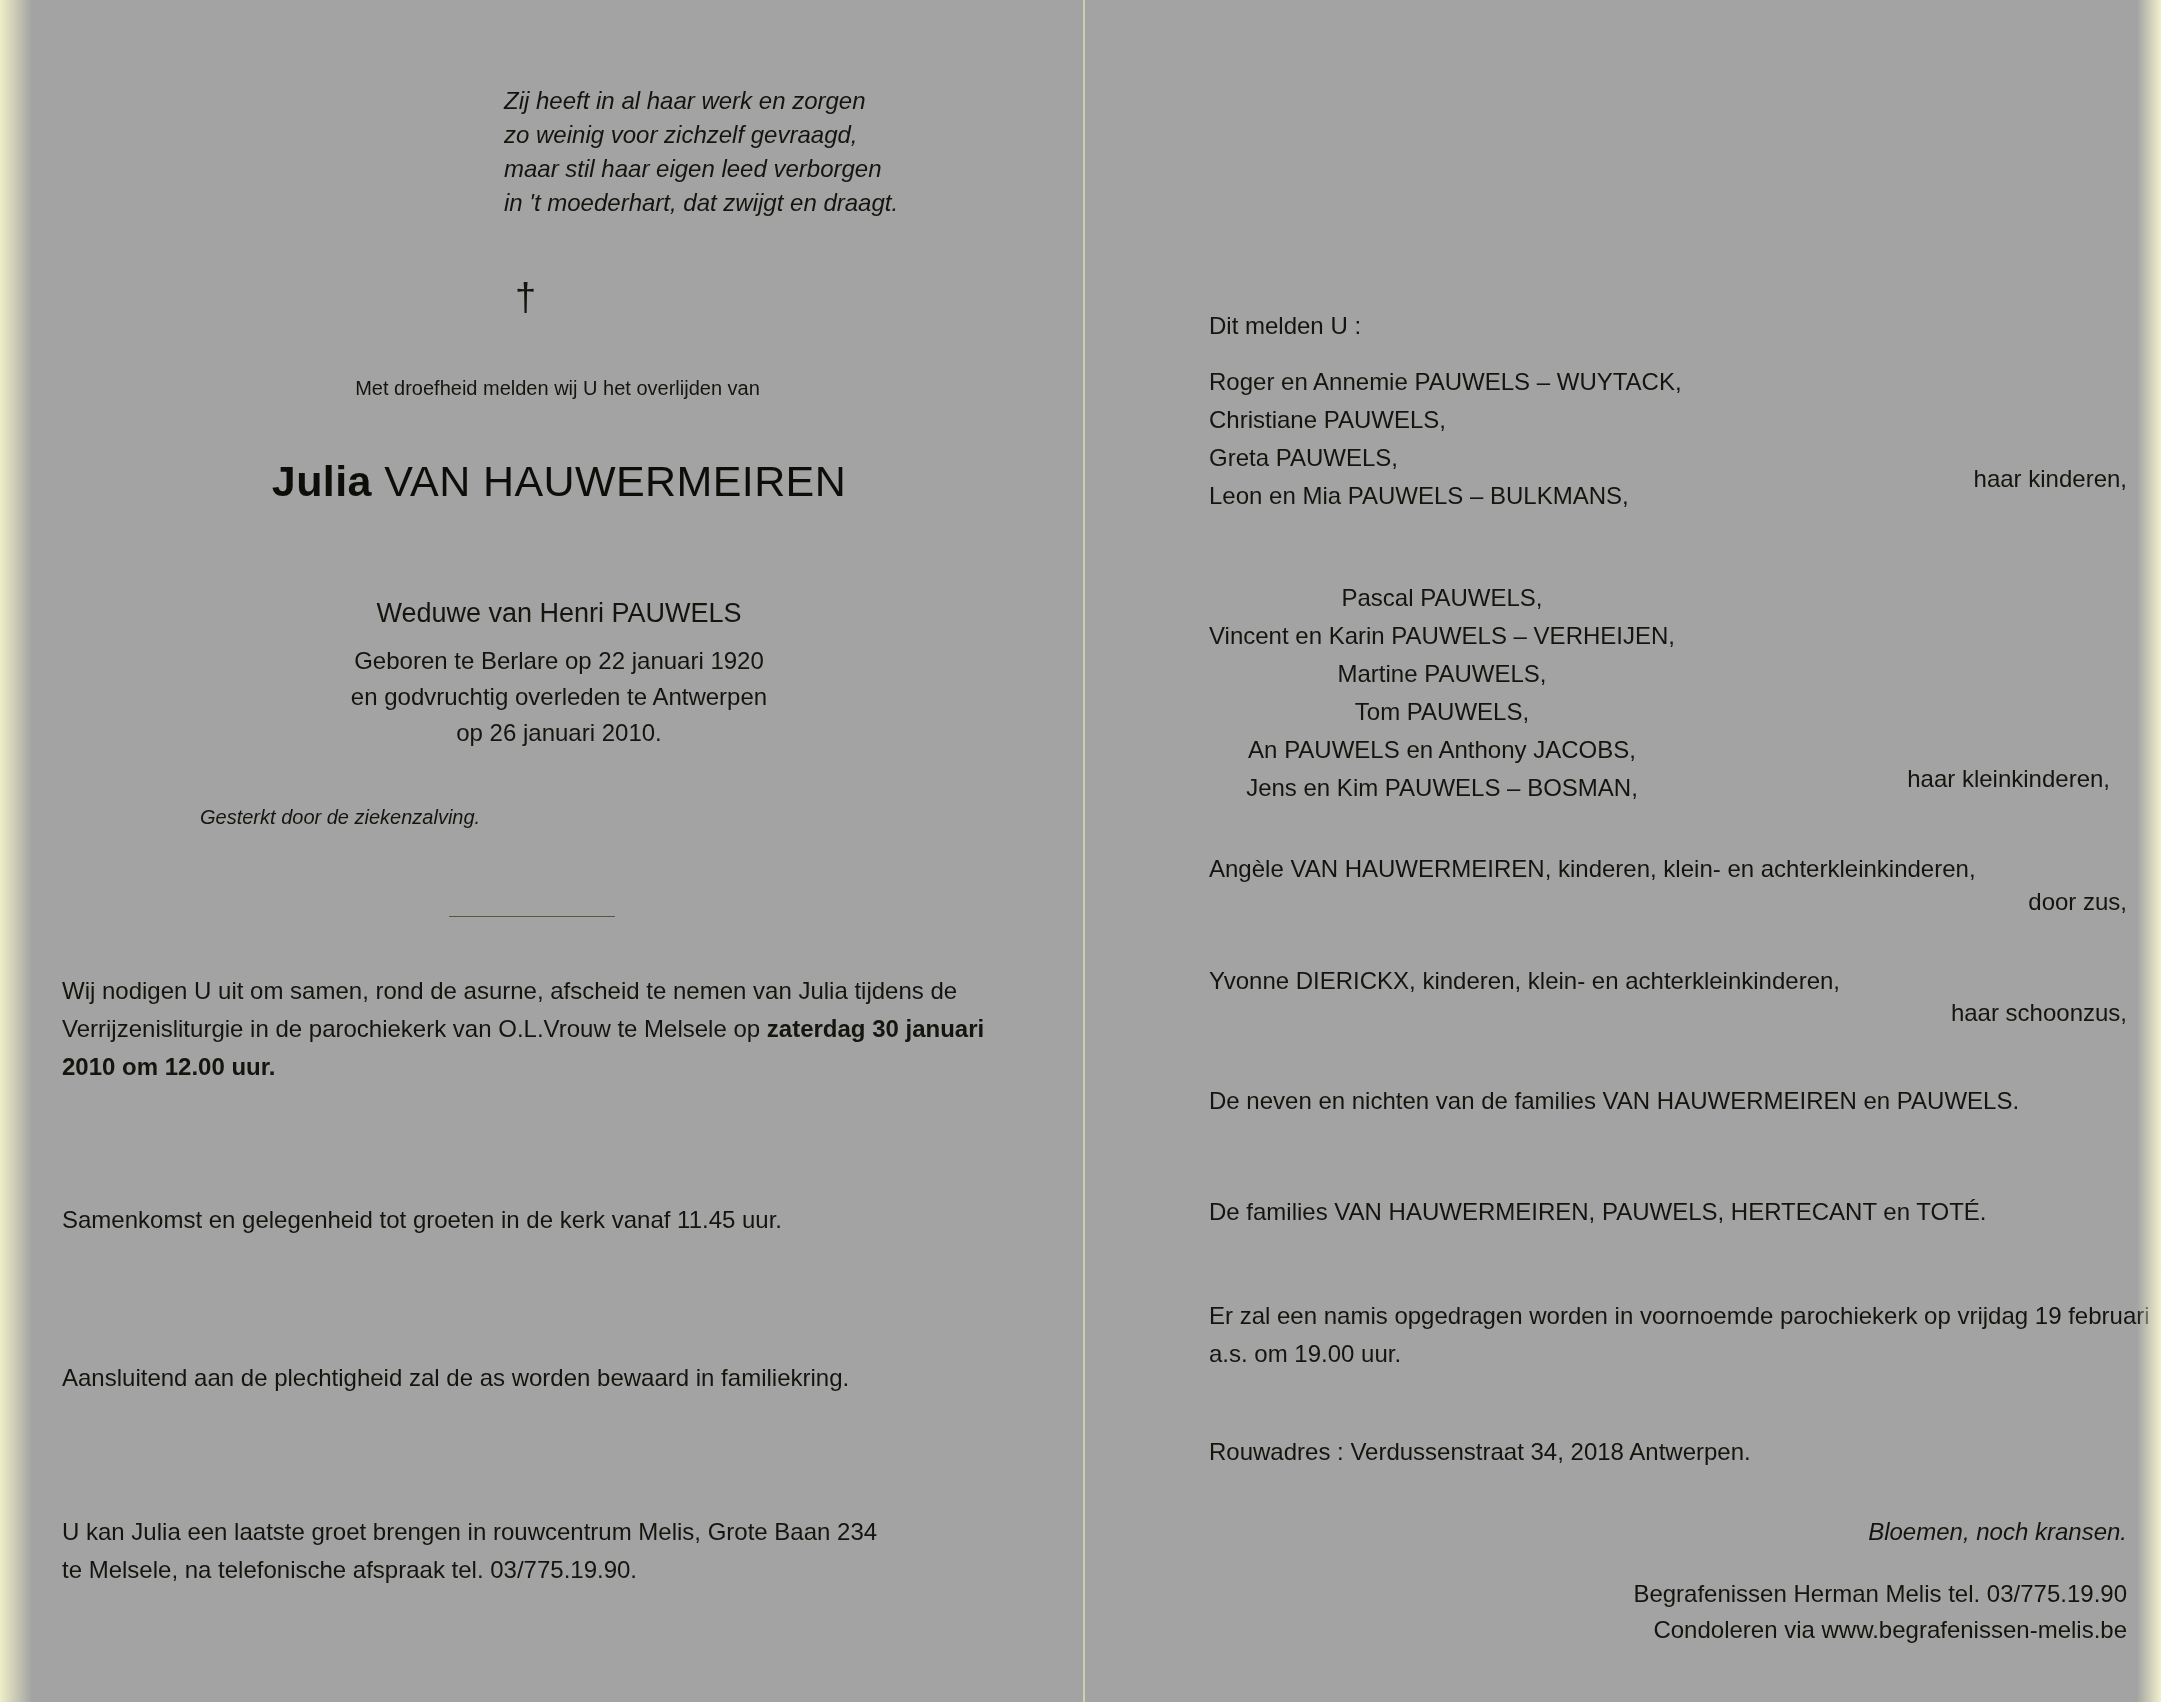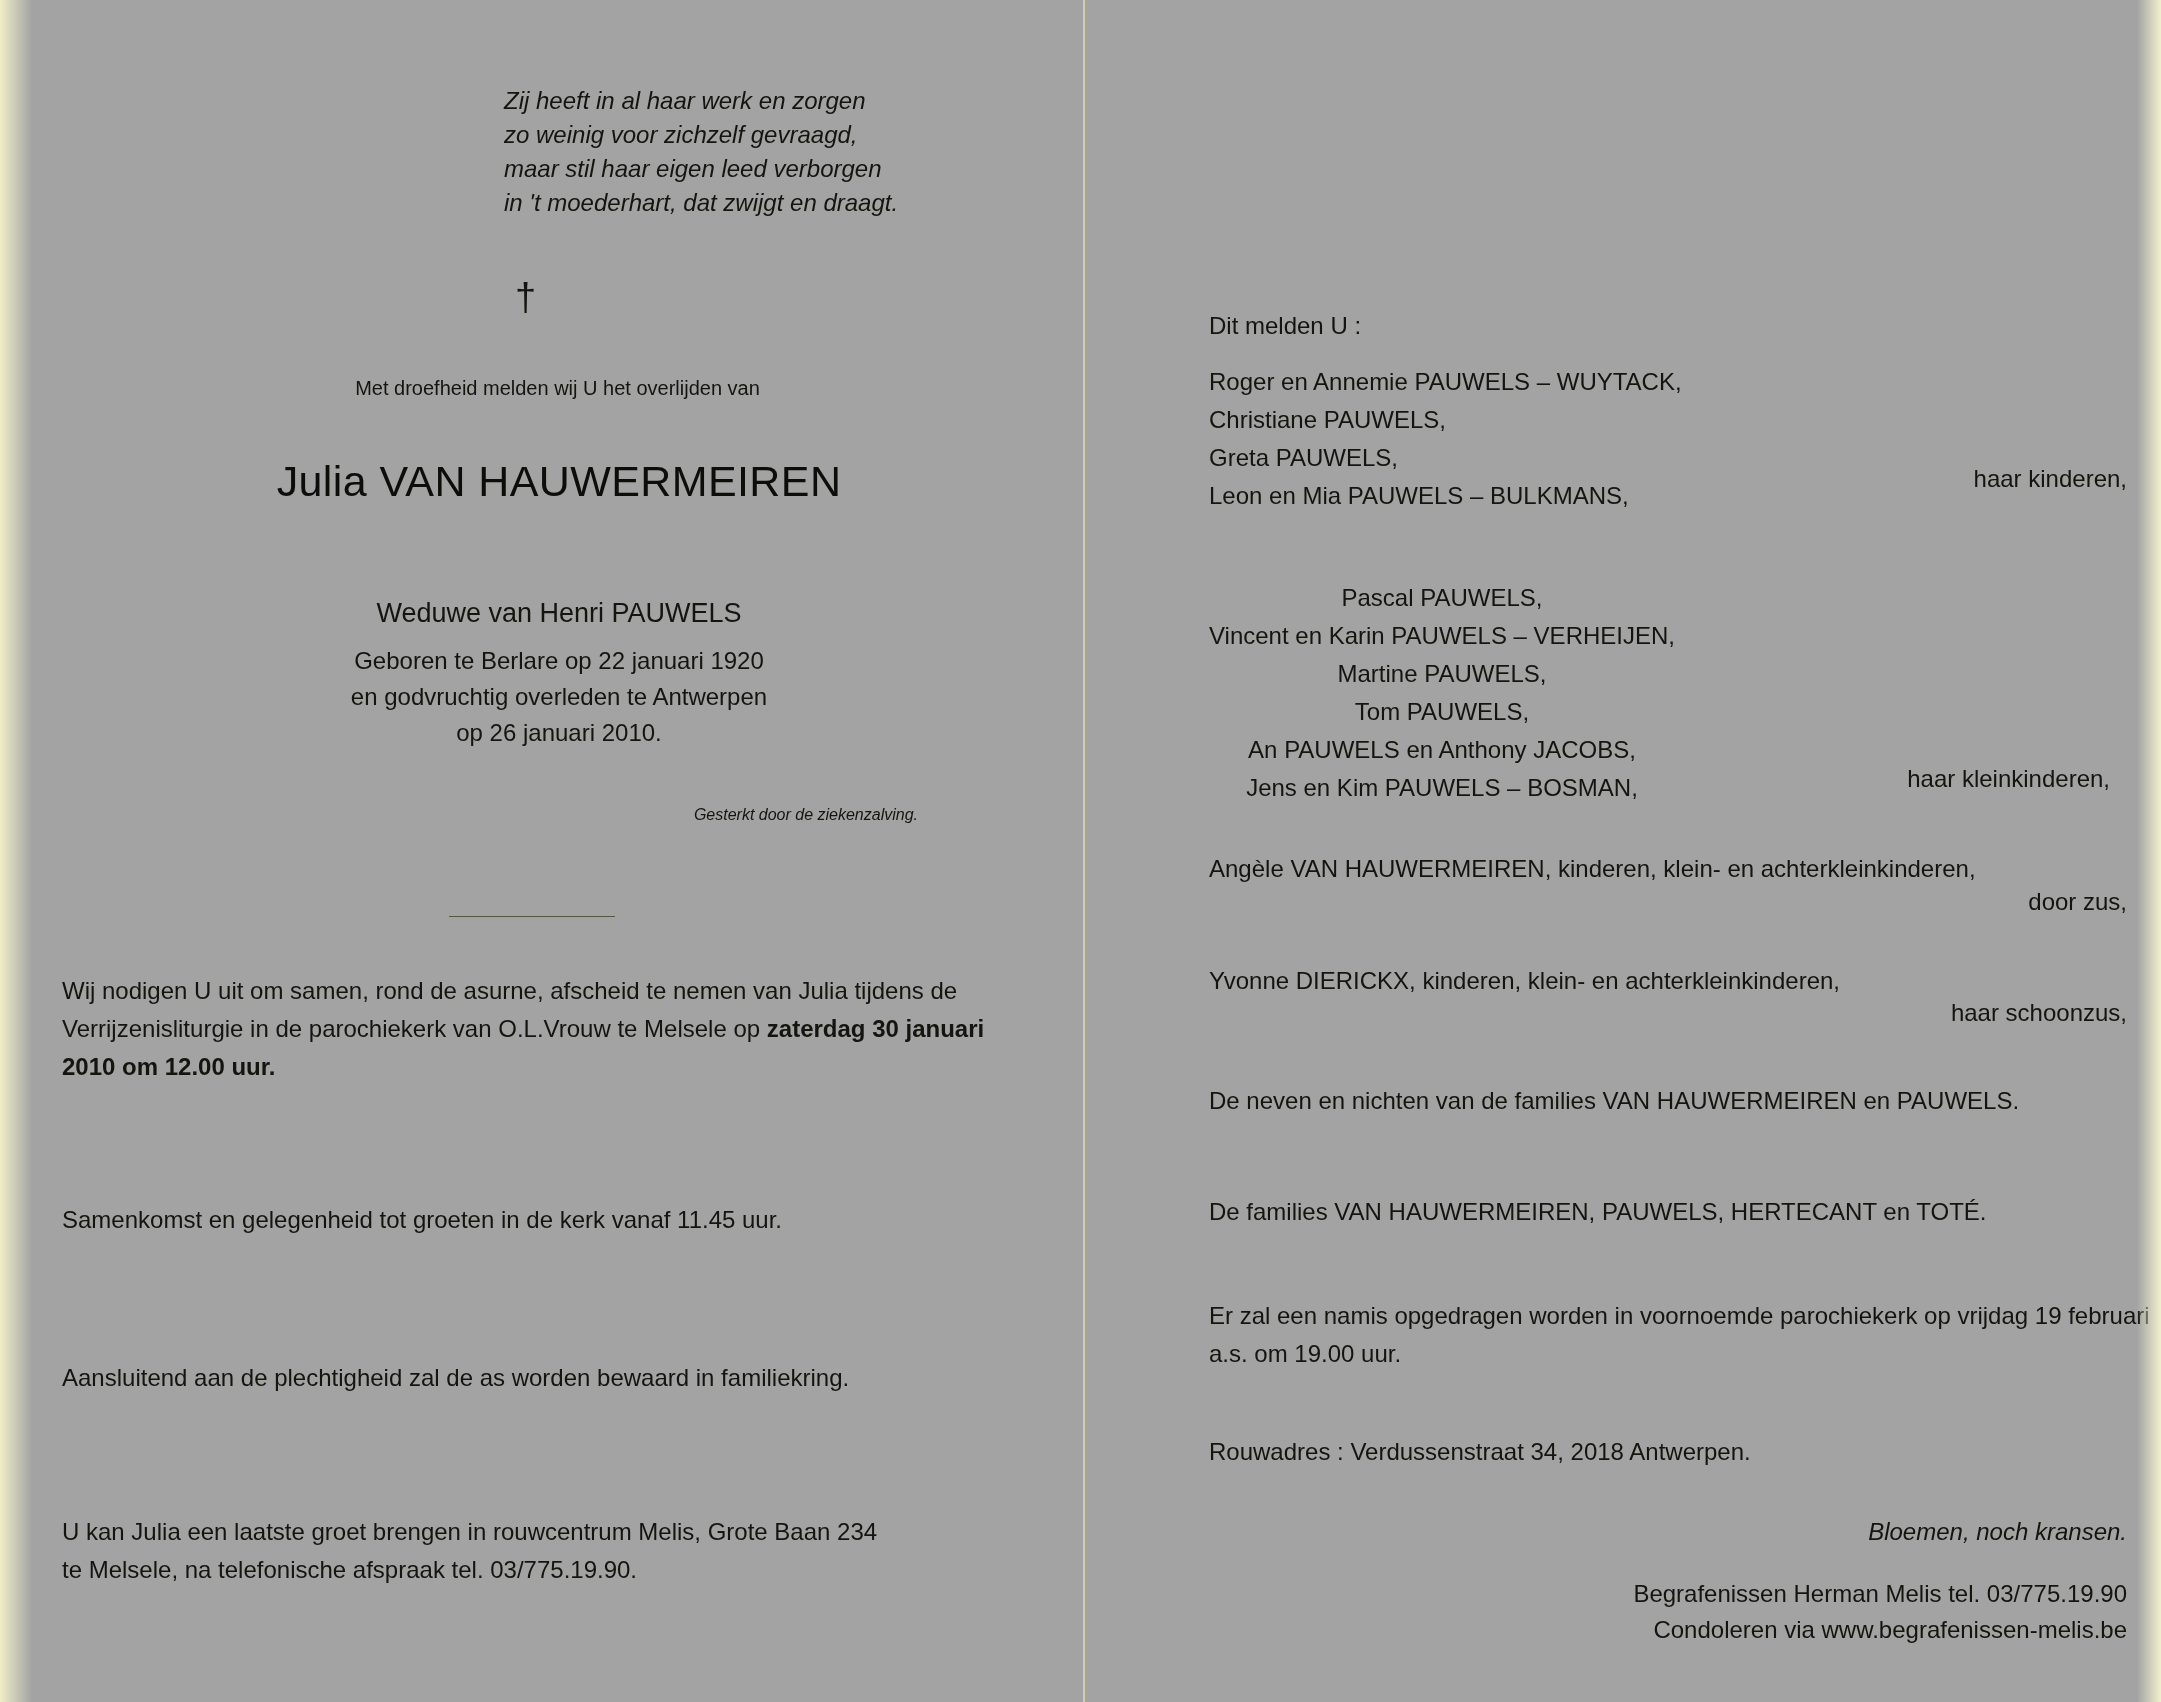--- a/index.html
+++ b/index.html
@@ -86,21 +86,21 @@
   .deceased-name {
     position: absolute;
     left: 120px;
     top: 457px;
     width: 878px;
     text-align: center;
     font-size: 43px;
     letter-spacing: 0.4px;
     color: #0d0d0a;
   }
-  .deceased-name .first { font-weight: 400; text-align: center; }
+  .deceased-name .first { font-weight: 700; text-align: center; }
   .widow {
     position: absolute;
     left: 160px;
     top: 558px;
     width: 798px;
     text-align: center;
     font-size: 27px;
     color: #15150f;
     margin-top: 40px;
   }
@@ -113,22 +113,22 @@
     font-size: 24px;
     line-height: 36px;
     white-space: pre-line;
     color: #15150f;
   }
   .anointing {
     position: absolute;
     left: 200px;
     top: 806px;
     width: 718px;
-    text-align: right;
-    font-size: 16px;
+    text-align: left;
+    font-size: 20px;
     font-style: italic;
     color: #15150f;
   }
   .rule {
     position: absolute;
     left: 449px;
     top: 916px;
     width: 166px;
     border-top: 1.6px solid #555540;
   }

